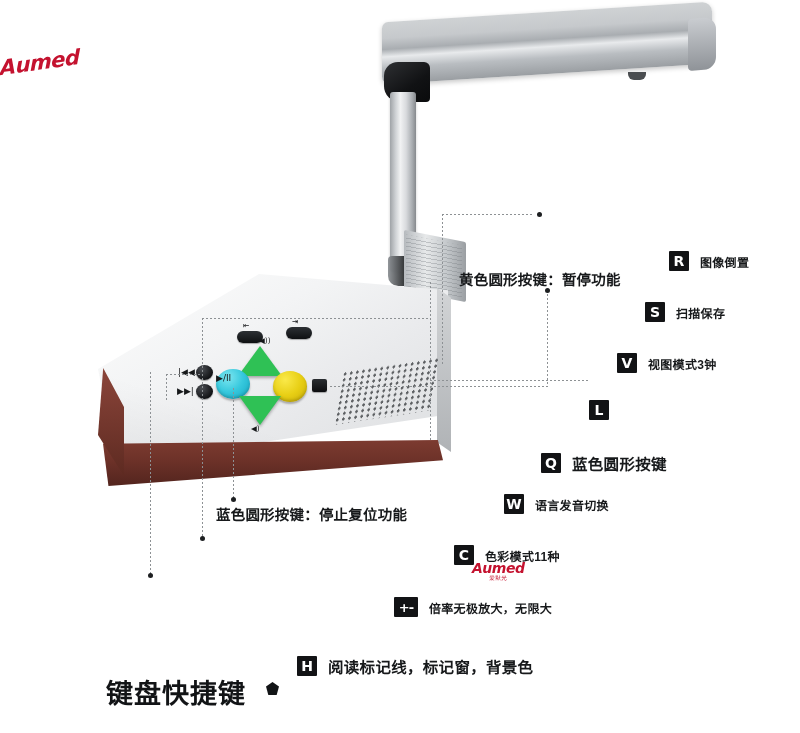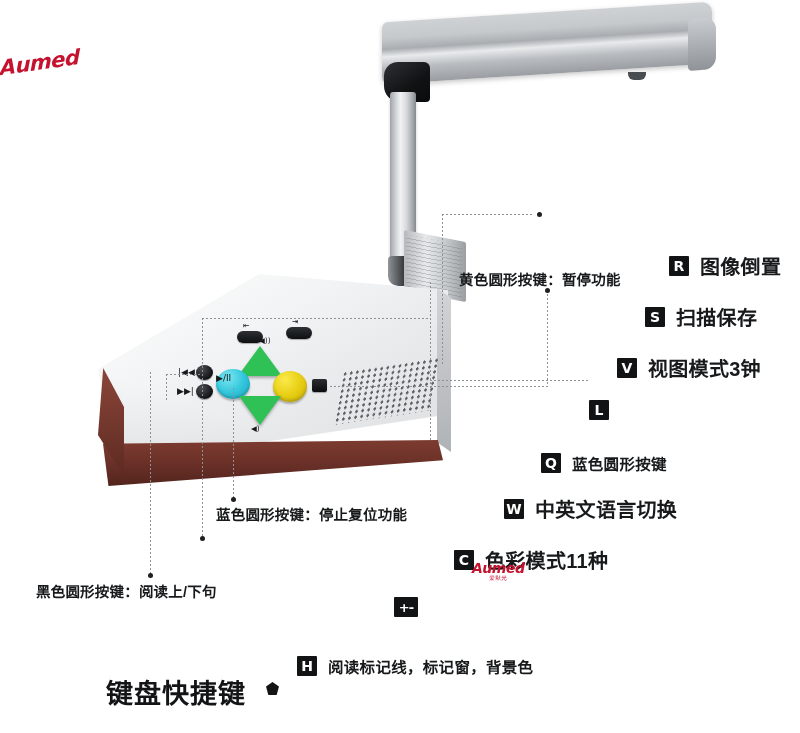--- a/index.html
+++ b/index.html
@@ -260,21 +260,21 @@
     color: #ffffff;
     font-family: "DejaVu Sans", sans-serif;
     font-weight: bold;
     font-size: 14px;
     line-height: 1;
     border-radius: 1px;
     flex: none;
   }
   .keycap.wide { width: 24px; font-size: 13px; letter-spacing: -1px; }
   .keylabel {
-    font-size: 20px;
+    font-size: 12px;
     font-weight: bold;
     color: #17191b;
     letter-spacing: .3px;
   }
   .keylabel.sm { font-size: 15.5px; }
 
   
   .watermark {
     position: absolute;
     text-align: center;
@@ -387,21 +387,20 @@
   <div class="lead-h" style="left:166px; top:374px; width:36px;"></div>
   <div class="lead" style="left:166px; top:374px; height:28px;"></div>
   <div class="lead-h" style="left:430px; top:380px; width:160px;"></div>
 
 
   <div class="callout" style="left:459px; top:268px;">黄色圆形按键：暂停功能</div>
 
   <div class="callout" style="left:216px; top:503px;">蓝色圆形按键：停止复位功能</div>
 
 
-  <div class="callout" style="left:36px; top:580px;">黑色圆形按键：阅读上/下句</div>
 
   <div class="keyrow" style="left:669px; top:251px;">
     <span class="keycap">R</span>
     <span class="keylabel">图像倒置</span>
   </div>
 
   <div class="keyrow" style="left:645px; top:302px;">
     <span class="keycap">S</span>
     <span class="keylabel">扫描保存</span>
   </div>
@@ -415,35 +414,36 @@
     <span class="keycap">L</span>
   </div>
 
   <div class="keyrow" style="left:541px; top:452px;">
     <span class="keycap">Q</span>
     <span class="keylabel sm">蓝色圆形按键</span>
   </div>
 
   <div class="keyrow" style="left:504px; top:494px;">
     <span class="keycap">W</span>
-    <span class="keylabel">中英文语言切换</span>
+    <span class="keylabel">语言发音切换</span>
   </div>
 
   <div class="keyrow" style="left:454px; top:545px;">
     <span class="keycap">C</span>
     <span class="keylabel">色彩模式11种</span>
   </div>
 
   <div class="watermark" style="left:472px; top:561px;">
     <span class="wm-main">Aumed</span>
     <span class="wm-sub">爱默光</span>
   </div>
 
   <div class="keyrow" style="left:394px; top:597px;">
     <span class="keycap wide">+-</span>
+    <span class="keylabel">倍率无极放大，无限大</span>
   </div>
 
   <div class="keyrow" style="left:297px; top:655px;">
     <span class="keycap">H</span>
     <span class="keylabel sm">阅读标记线，标记窗，背景色</span>
   </div>
 
   <div id="bottom-heading">键盘快捷键</div>
   <div id="heading-bullet"></div>
 

